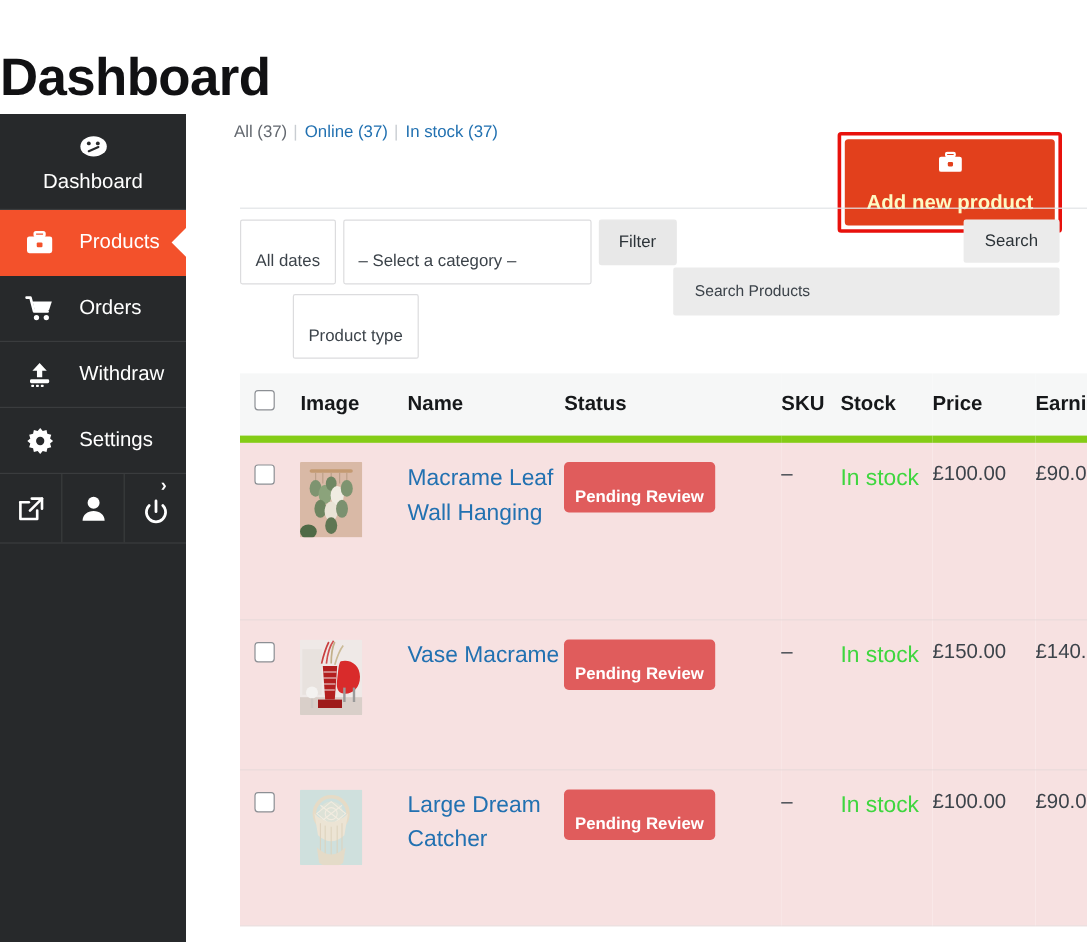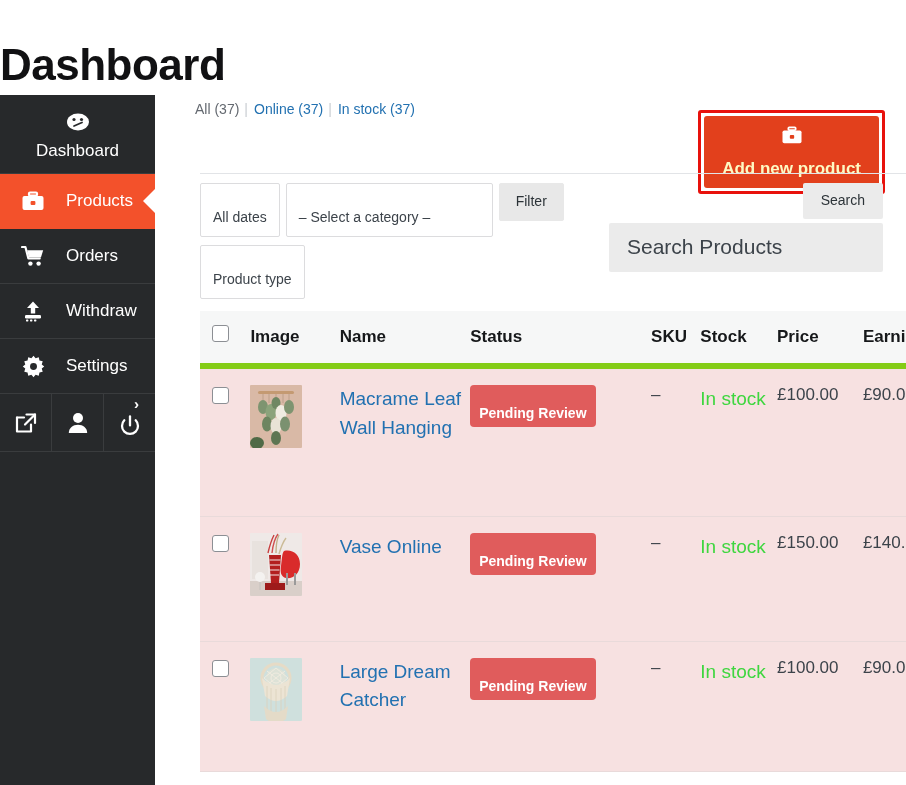--- a/index.html
+++ b/index.html
@@ -95,21 +95,21 @@
     padding: 10px 18px 11px 18px;
     border: none; border-radius: 3px; cursor: pointer;
     white-space: nowrap; line-height: 1;
     font-family: "Liberation Sans", sans-serif;
     flex-direction: column;
   }
 
   
   .filters { position: absolute; left: 5px; top: 88px; }
   .f-line { display: flex; align-items: flex-start; gap: 6px; }
-  .f-line + .f-line { margin-top: 8px; }
+  .f-line + .f-line { margin-top: 8px; margin-left: 44px; }
   .sel {
     background: #fff; border: 1px solid #dcdcde; border-radius: 2px;
     color: #3c434a; font-size: 14px;
     padding: 25px 12px 10px 12px; line-height: 1.2;
     white-space: nowrap; cursor: pointer;
     font-family: "Liberation Sans", sans-serif;
   }
   .sel.cat { min-width: 207px; }
   .btn-grey {
     background: #e8e8e8; border: 1px solid #e8e8e8; border-radius: 2px;
@@ -120,23 +120,23 @@
 
   .search-wrap { position: absolute; right: 23px; top: 88px; text-align: right; }
   .btn-search {
     display: inline-block;
     background: #ebebeb; border: none; border-radius: 2px;
     color: #2c3338; font-size: 14px;
     padding: 9px 18px 11px 18px; cursor: pointer;
     font-family: "Liberation Sans", sans-serif;
   }
   .search-input {
-    display: block; margin-top: 4px; width: 274px;
+    display: block; margin-top: 4px; width: 322px;
     background: #ebebeb; border: none; border-radius: 2px;
-    color: #3c434a; font-size: 21px;
+    color: #3c434a; font-size: 13px;
     padding: 12px 0 13px 18px;
     font-family: "Liberation Sans", sans-serif;
   }
   .search-input::placeholder { color: #3c434a; opacity: 1; }
 
   
   .tbl-wrap { position: absolute; left: 5px; top: 216px; right: 0; bottom: 0; overflow: hidden; }
   table.products { border-collapse: collapse; width: 766px; table-layout: fixed; }
   table.products th {
     background: #f6f7f7;
@@ -400,21 +400,21 @@
                   <g stroke="#f2e6e6" stroke-width="1">
                     <path d="M19.6 27h10.8M19.4 32h10.6M19.2 37h10.3M19 42h10"></path>
                   </g>
                   <rect x="15" y="50" width="20" height="7" fill="#9e1b1b"></rect>
                   <circle cx="10" cy="44" r="5" fill="#f4f2f0"></circle>
                   <rect x="9" y="49" width="2" height="8" fill="#cfc8c3"></rect>
                 </svg>
               </span>
             </td>
             <td class="col-name">
-              <a href="#" class="pname">Vase Online</a>
+              <a href="#" class="pname">Vase Macrame</a>
             </td>
             <td class="col-stat">
               <span class="badge">Pending Review</span>
             </td>
             <td class="col-sku">
               <span class="dash">–</span>
             </td>
             <td class="col-stk">
               <span class="instock">In stock</span>
             </td>

